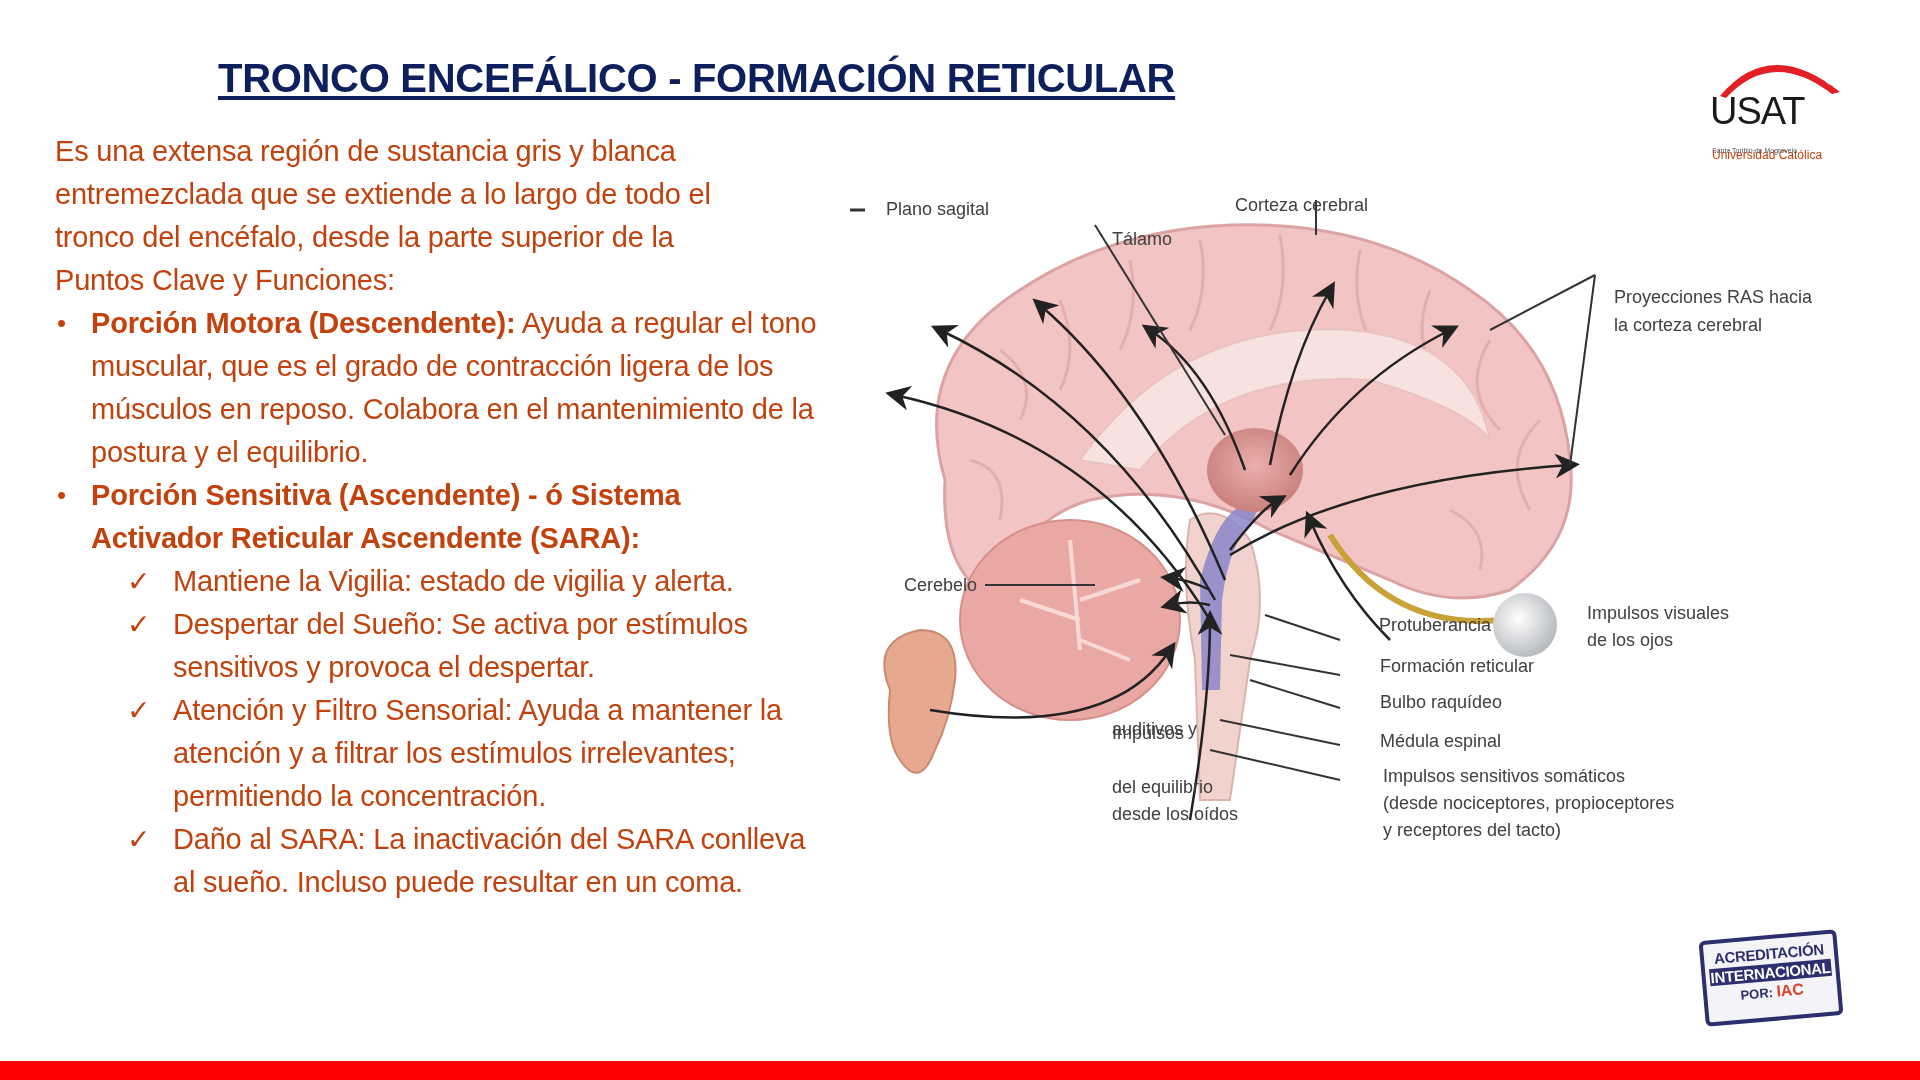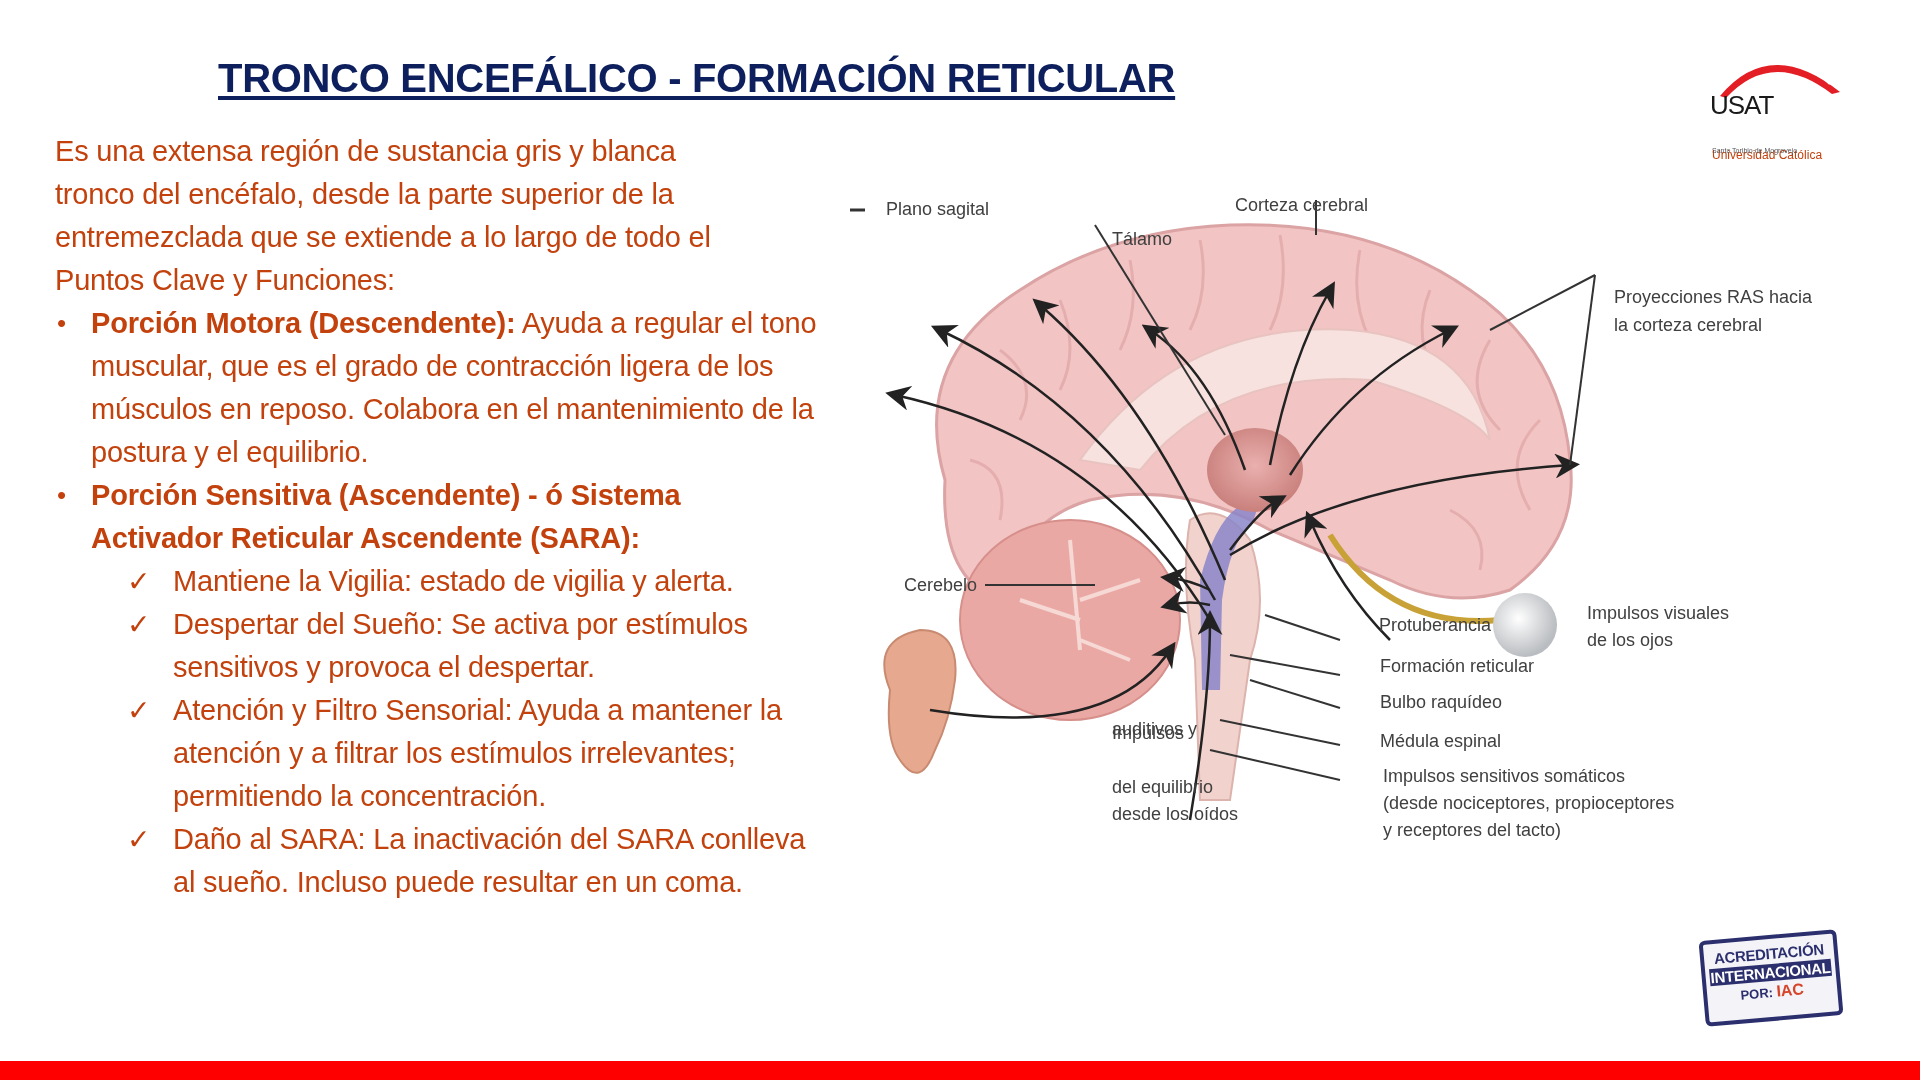--- a/index.html
+++ b/index.html
@@ -20,21 +20,21 @@
   }
   .text-col p { margin: 0; }
   .bullet { position: relative; padding-left: 36px; }
   .bullet .dot { position: absolute; left: 2px; top: 0; font-size: 26px; }
   .bullet b { font-weight: bold; }
   .checks { margin-left: 72px; }
   .check { position: relative; padding-left: 46px; }
   .check .tick { position: absolute; left: 0; top: 0; font-size: 28px; font-family: "DejaVu Sans", sans-serif; }
 
   .logo { position: absolute; left: 1700px; top: 44px; width: 170px; height: 120px; }
-  .logo-text { position: absolute; left: 10px; top: 46px; font-size: 26px; font-weight: normal; color: #1a1a1a; letter-spacing: -1px; }
+  .logo-text { position: absolute; left: 10px; top: 46px; font-size: 38px; font-weight: normal; color: #1a1a1a; letter-spacing: -1px; }
   .logo-sub1 { position: absolute; left: 12px; top: 104px; font-size: 12px; color: #c2410c; white-space: nowrap; }
   .logo-sub2 { position: absolute; left: 12px; top: 103px; font-size: 7px; color: #555; white-space: nowrap; }
 
   .figure { position: absolute; left: 850px; top: 180px; width: 1050px; height: 680px; }
   .lbl { position: absolute; font-family: "Liberation Sans", sans-serif; color: #404040; font-size: 18px; line-height: 27px; white-space: nowrap; }
 
   .badge {
     position: absolute; left: 1702px; top: 935px; width: 138px; height: 86px;
     border: 4px solid #2c2f6e; border-radius: 6px; background: #f4f4f8;
     transform: rotate(-5deg); text-align: center; font-family: "Liberation Sans", sans-serif;
@@ -46,22 +46,22 @@
 
   .bottom-bar { position: absolute; left: 0; top: 1061px; width: 1920px; height: 19px; background: #fe0000; }
 </style>
 </head>
 <body>
 
 <div class="slide-title">TRONCO ENCEFÁLICO - FORMACIÓN RETICULAR</div>
 
 <div class="text-col">
   <p>Es una extensa región de sustancia gris y blanca</p>
+  <p>entremezclada que se extiende a lo largo de todo el</p>
   <p>tronco del encéfalo, desde la parte superior de la</p>
-  <p>entremezclada que se extiende a lo largo de todo el</p>
   <p>Puntos Clave y Funciones:</p>
 
   <div class="bullet" style="width:770px;">
     <span class="dot">•</span>
     <b>Porción Motora (Descendente):</b><span> Ayuda a regular el tono muscular, que es el grado de contracción ligera de los músculos en reposo. Colabora en el mantenimiento de la postura y el equilibrio.</span>
   </div>
   <div class="bullet" style="width:700px;">
     <span class="dot">•</span>
     <b>Porción Sensitiva (Ascendente) - ó Sistema Activador Reticular Ascendente (SARA):</b>
   </div>

